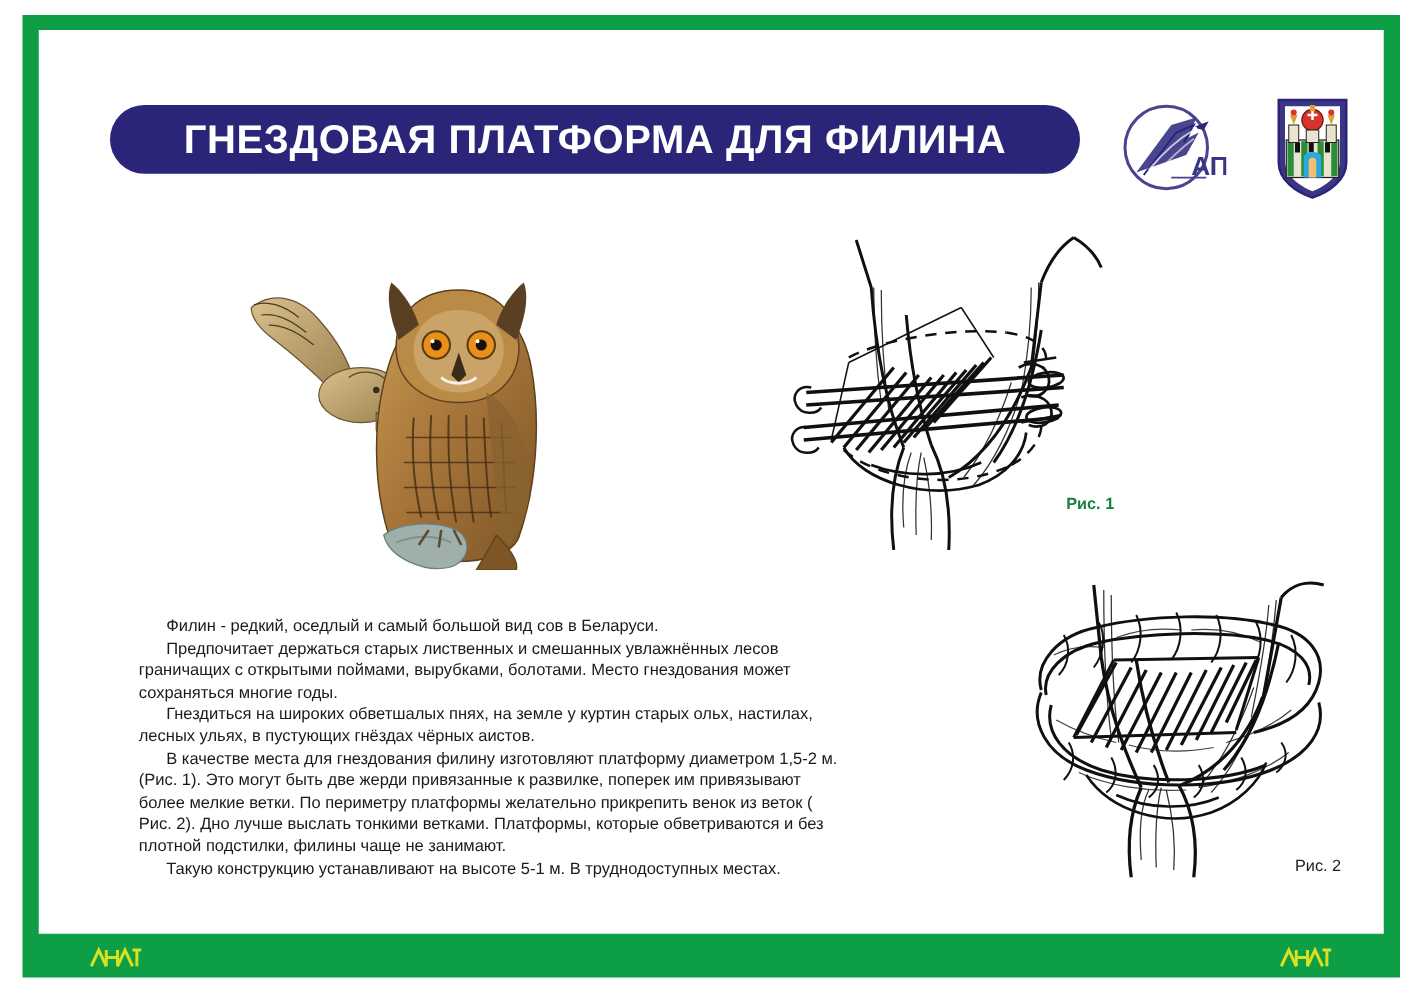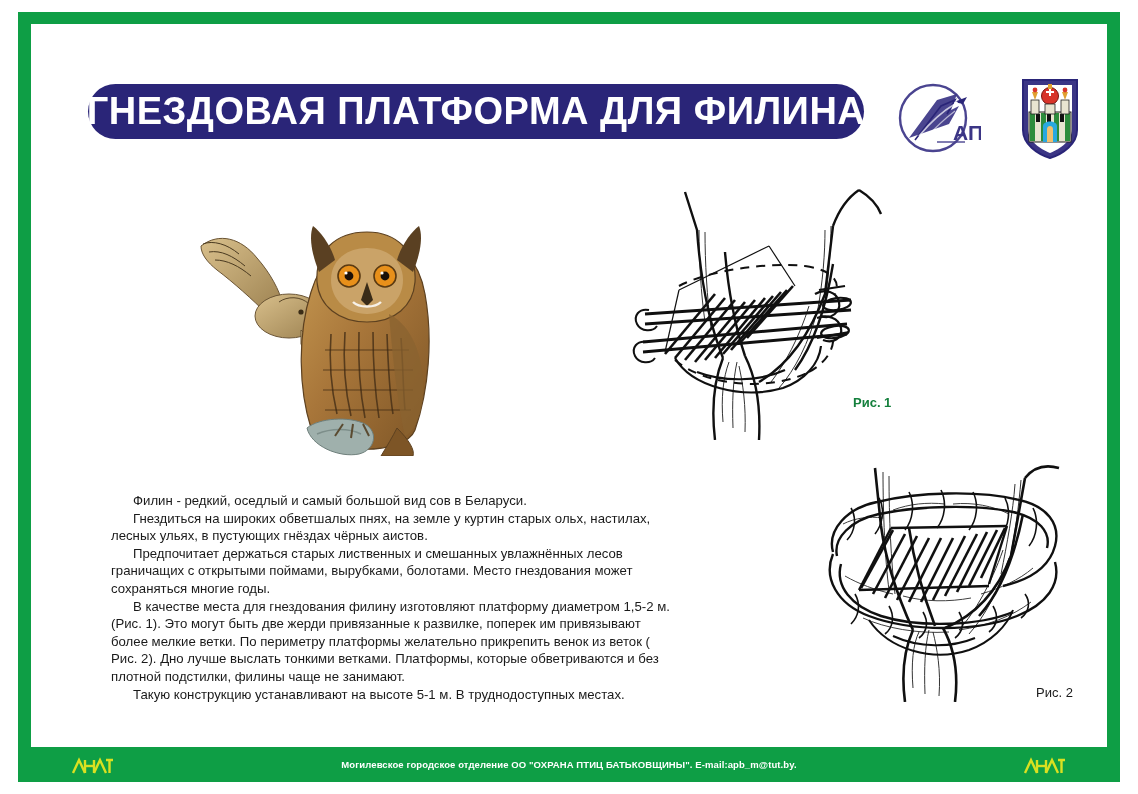--- a/index.html
+++ b/index.html
@@ -77,21 +77,21 @@
     width: 776px;
     height: 55px;
     background: #2a2578;
     border-radius: 28px;
     display: flex;
     align-items: center;
     justify-content: center;
   }
   .title-text {
     color: #ffffff;
-    font-size: 38px;
+    font-size: 32px;
     font-weight: bold;
     letter-spacing: 0.5px;
     font-family: "Liberation Sans", sans-serif;
     white-space: nowrap;
   }
 
   
   .logo-apb {
     position: absolute;
     left: 866px;
@@ -471,31 +471,28 @@
           <g stroke="#101010" stroke-width="2" fill="none">
             <path d="M76 176 C96 206 140 218 176 206 C198 198 214 182 220 166"></path>
             <path d="M100 192 C126 204 158 204 182 194"></path>
           </g>
         </svg>
       </div>
       <div class="fig2-caption">Рис. 2</div>
 
       <div class="body-text">
         <p>Филин - редкий, оседлый и самый большой вид сов в Беларуси.</p>
+        <p>Предпочитает держаться старых лиственных и смешанных увлажнённых лесов граничащих с открытыми поймами, вырубками, болотами. Место гнездования может сохраняться многие годы.</p>
         <p>Гнездиться на широких обветшалых пнях, на земле у куртин старых ольх, настилах, лесных ульях, в пустующих гнёздах чёрных аистов.</p>
-        <p>Предпочитает держаться старых лиственных и смешанных увлажнённых лесов граничащих с открытыми поймами, вырубками, болотами. Место гнездования может сохраняться многие годы.</p>
         <p>В качестве места для гнездования филину изготовляют платформу диаметром 1,5-2 м. (Рис. 1). Это могут быть две жерди привязанные к развилке, поперек им привязывают более мелкие ветки. По периметру платформы желательно прикрепить венок из веток ( Рис. 2). Дно лучше выслать тонкими ветками. Платформы, которые обветриваются и без плотной подстилки, филины чаще не занимают.</p>
         <p>Такую конструкцию устанавливают на высоте 5-1 м. В труднодоступных местах.</p>
       </div>
 
     </div>
 
-    <div class="footer-band">
-      <span class="footer-text">Могилевское городское отделение ОО "ОХРАНА ПТИЦ БАТЬКОВЩИНЫ". E-mail:apb_m@tut.by.</span>
-    </div>
     <div class="corner-emblem left">
       <svg viewBox="0 0 46 20" width="46" height="20">
         <g fill="none" stroke="#d9e021" stroke-width="2.4" stroke-linejoin="miter">
           <path d="M3 18 L9 5 L15 18"></path>
           <path d="M15 18 L15 5"></path>
           <path d="M15 11 L24 11"></path>
           <path d="M24 18 L24 5"></path>
           <path d="M24 18 L30 5 L36 18"></path>
           <path d="M36 5 L43 5 M39.5 5 L39.5 18"></path>
         </g>

